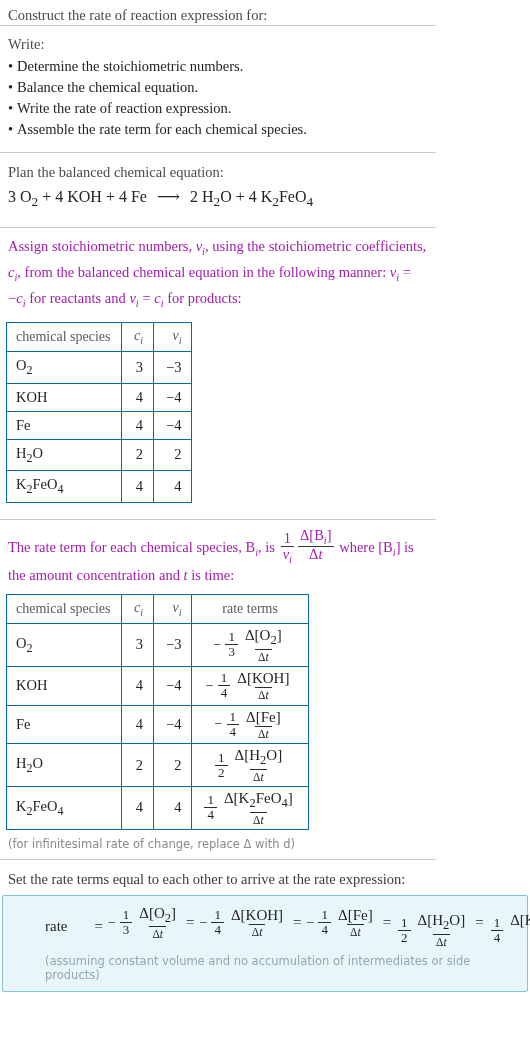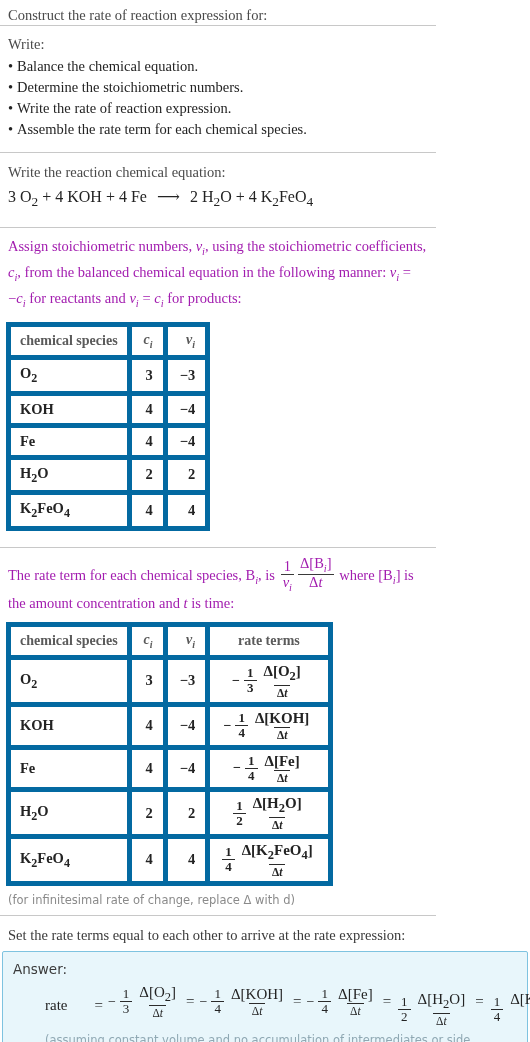--- a/index.html
+++ b/index.html
@@ -81,22 +81,22 @@
   .ifrac .num { display: block; padding: 0 2px; }
   .ifrac .den { display: block; border-top: 1px solid #3a3a3a; padding: 0 2px; }
 
   
   table.stoich {
     border-collapse: collapse;
     margin: 6px 0 0 2px;
     background: #fff;
   }
   table.stoich td, table.stoich th {
-    border: 5px solid #0369a1;
-    font-weight: bold;
+    border: 1px solid #0369a1;
+    font-weight: normal;
     text-align: left;
     font-size: 14.5px;
     color: #232323;
     padding: 5px 9px 5px 9px;
     vertical-align: middle;
     background: #fff;
     margin-top: 12px;
   }
   table.stoich th {
     color: #5a5a5a;
@@ -196,30 +196,30 @@
 
 <div class="page">
 
   <div class="section">
     <div class="prompt-line">Construct the rate of reaction expression for:</div>
   </div>
   <hr class="rule">
 
   <div class="section">
     <div class="plan-head">Write:</div>
+    <div class="plan-item"><span class="bullet">•</span><span>Determine the stoichiometric numbers.</span></div>
     <div class="plan-item"><span class="bullet">•</span><span>Balance the chemical equation.</span></div>
-    <div class="plan-item"><span class="bullet">•</span><span>Determine the stoichiometric numbers.</span></div>
     <div class="plan-item"><span class="bullet">•</span><span>Write the rate of reaction expression.</span></div>
     <div class="plan-item"><span class="bullet">•</span><span>Assemble the rate term for each chemical species.</span></div>
     <div style="height:12px"></div>
   </div>
   <hr class="rule">
 
   <div class="section">
-    <div class="prompt-line" style="padding-top:9px">Write the reaction chemical equation:</div>
+    <div class="prompt-line" style="padding-top:9px">Plan the balanced chemical equation:</div>
     <div class="eq-line">
       <span>3 O<sub>2</sub> + 4 KOH + 4 Fe</span>
       <span class="arrow">⟶</span>
       <span>2 H<sub>2</sub>O + 4 K<sub>2</sub>FeO<sub>4</sub></span>
     </div>
     <div style="height:6px"></div>
   </div>
   <hr class="rule">
 
   <div class="section">
@@ -367,21 +367,20 @@
       <span>(for infinitesimal rate of change, replace Δ with d)</span>
     </div>
   </div>
   <hr class="rule">
 
   <div class="section">
     <div class="setline">Set the rate terms equal to each other to arrive at the rate expression:</div>
   </div>
 
   <div class="answer-box">
-    <div class="answer-label">Answer:</div>
     <div class="answer-expr">
       <span class="rate-word">rate</span>
       <span class="eqs">=</span>
       <span id="answer-terms"><span class="rateterm">
             <span class="sign">−</span>
             <span class="frac">
               <span class="fnum">1</span>
               <span class="fden">3</span>
             </span>
             <span class="frac delta">

